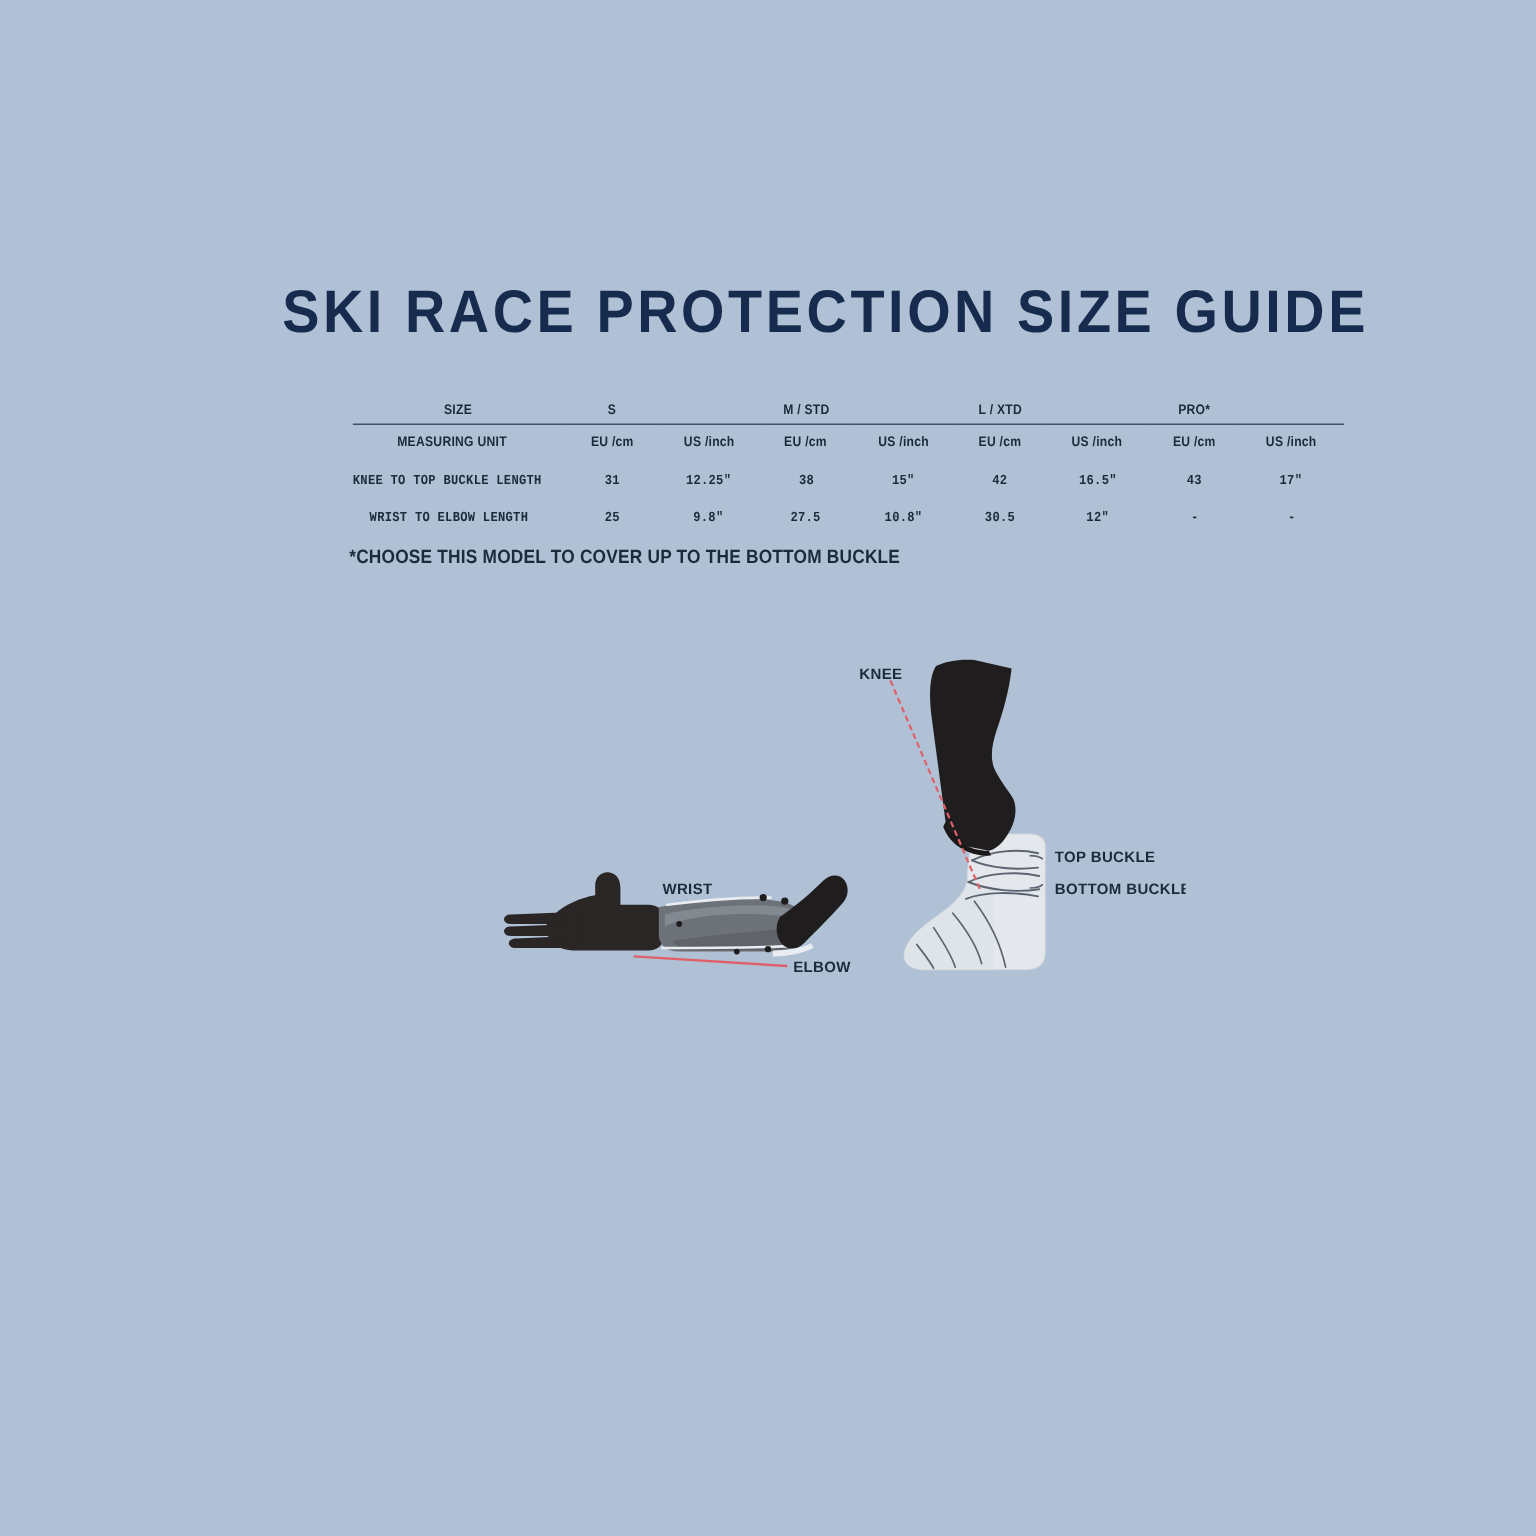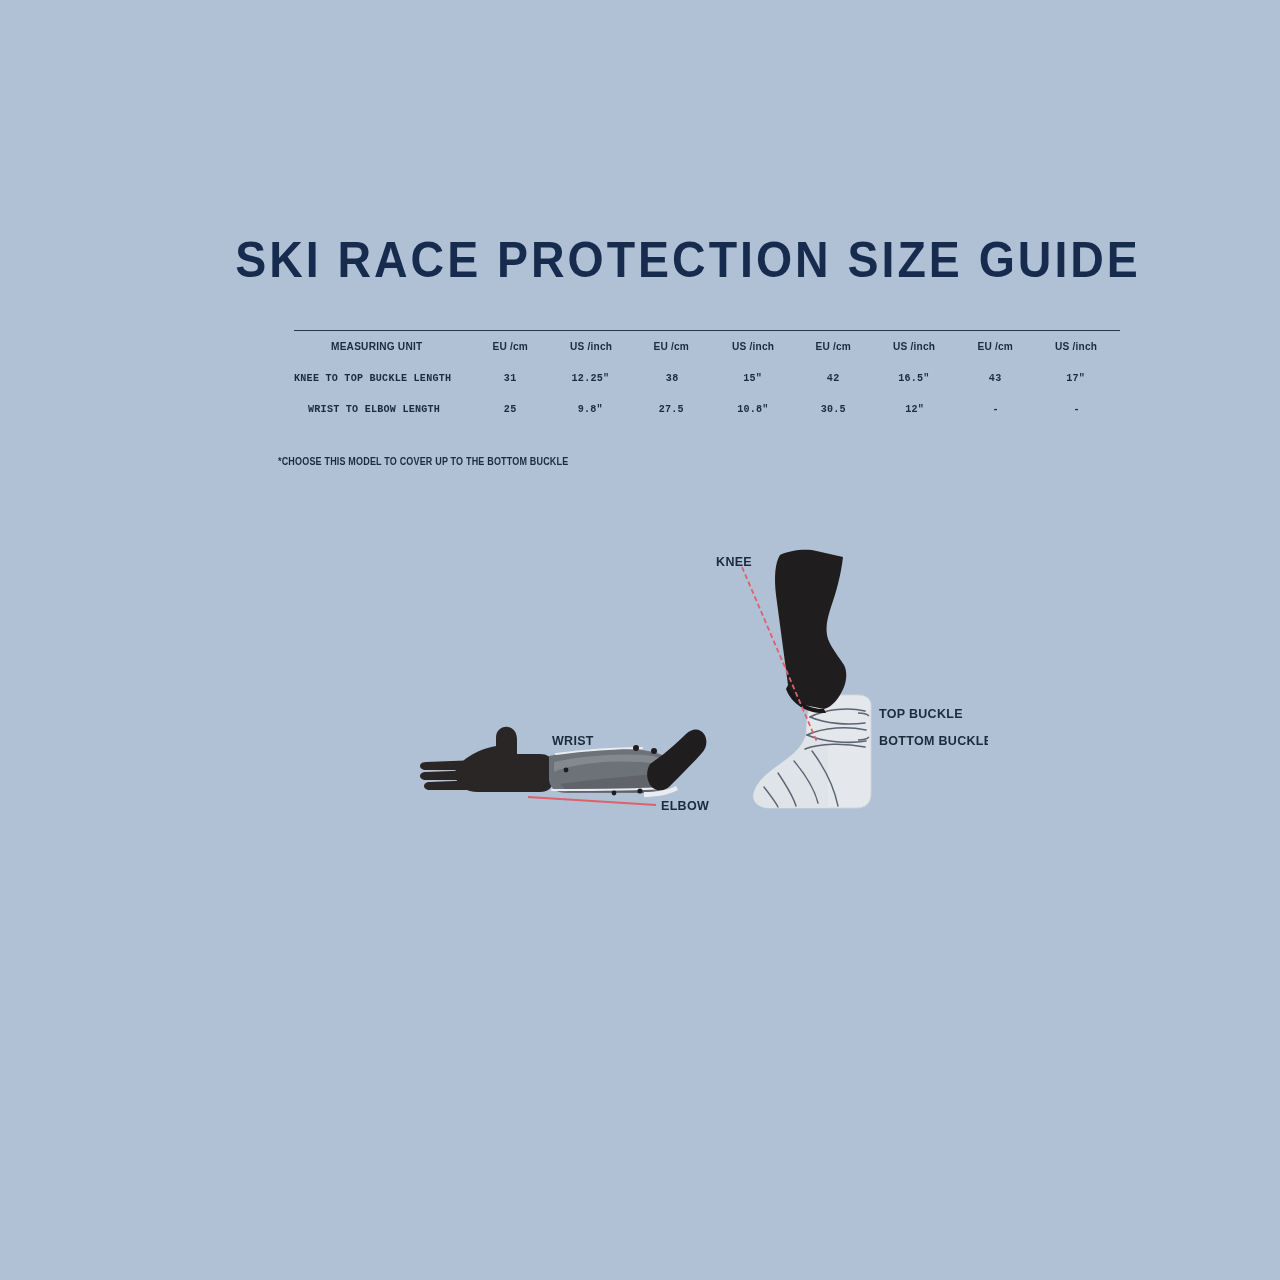--- a/index.html
+++ b/index.html
@@ -82,25 +82,25 @@
     border-bottom: 1.6px solid #23364f;
     height: 0;
     padding: 0;
   }
 
   .col-a { width: 78px; }
   .col-b { width: 92px; }
 
   #table-note {
     position: absolute;
-    left: 230px;
+    left: 243px;
     top: 456px;
     font-family: "Liberation Sans", sans-serif;
     font-weight: bold;
-    font-size: 10px;
+    font-size: 16px;
     letter-spacing: 0.2px;
     color: #1c2a3d;
     white-space: nowrap;
   }
   #table-note .cond { transform: scaleX(0.90); }
 
   
   #illustrations {
     position: absolute;
     left: 0;
@@ -122,20 +122,41 @@
 </head>
 <body>
 
 <div id="stage">
 
   <div id="page-title">SKI RACE PROTECTION SIZE GUIDE</div>
 
   <div id="size-table-wrap">
     <table class="size-table">
       <tbody>
+        <tr class="row-group">
+          <td class="label-cell">
+            <span class="cond">SIZE</span>
+          </td>
+          <td class="col-a" colspan="1">
+            <span class="cond-c">S</span>
+          </td>
+          <td class="col-b"></td>
+          <td class="col-a">
+            <span class="cond-c">M / STD</span>
+          </td>
+          <td class="col-b"></td>
+          <td class="col-a">
+            <span class="cond-c">L / XTD</span>
+          </td>
+          <td class="col-b"></td>
+          <td class="col-a">
+            <span class="cond-c">PRO*</span>
+          </td>
+          <td class="col-b"></td>
+        </tr>
 
         <tr class="rule-row">
           <td colspan="9"></td>
         </tr>
 
         <tr class="row-unit">
           <td class="label-cell">
             <span class="cond">MEASURING UNIT</span>
           </td>
           <td class="col-a">

